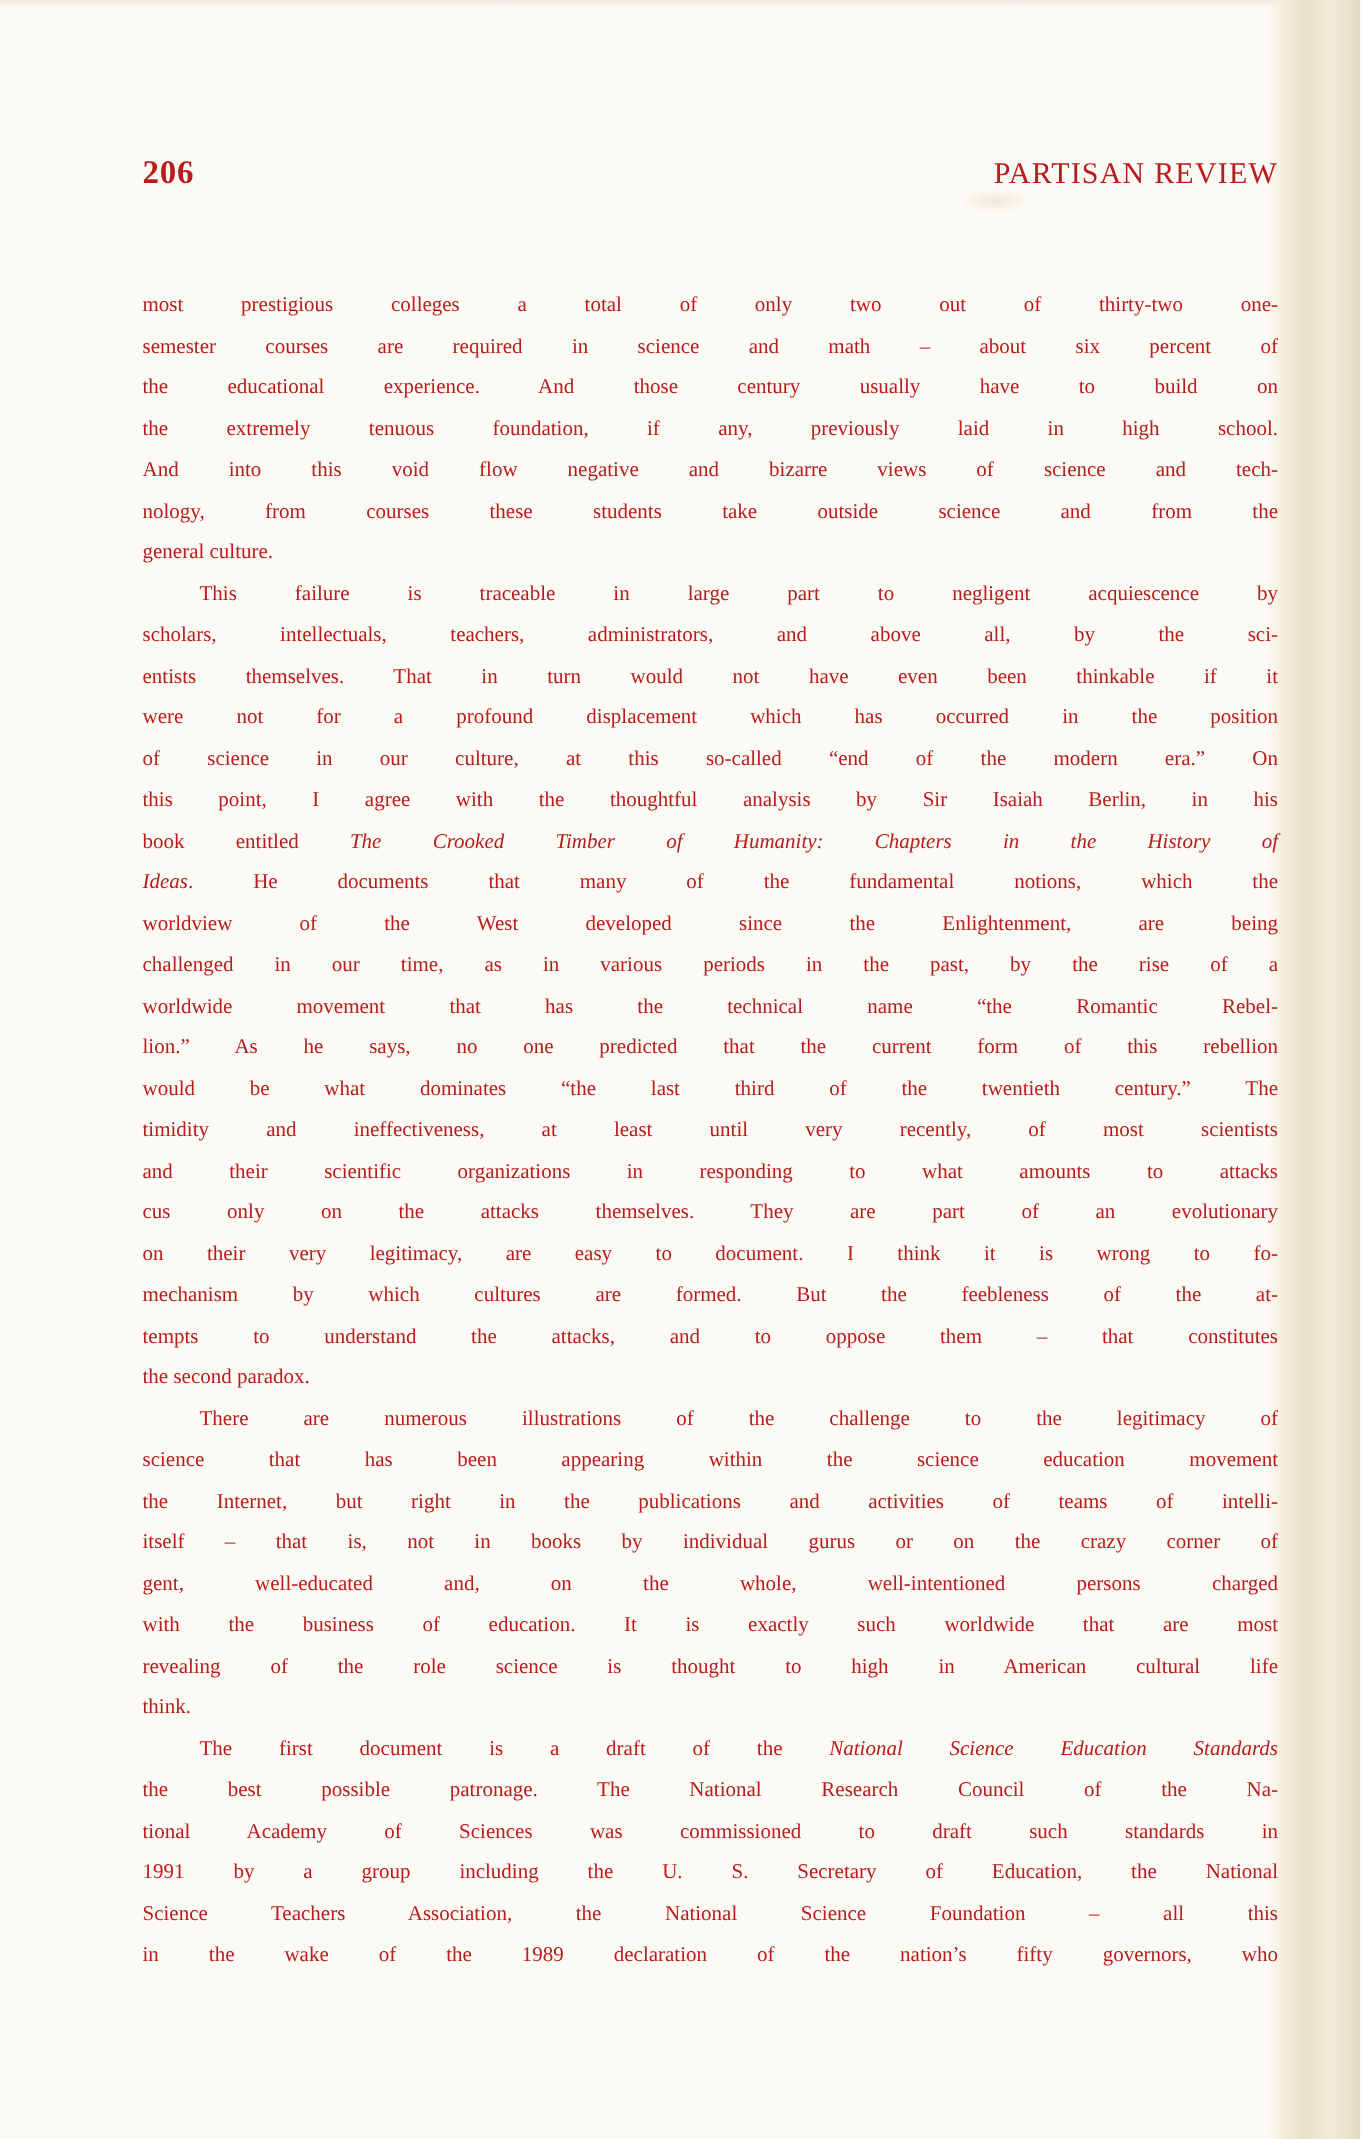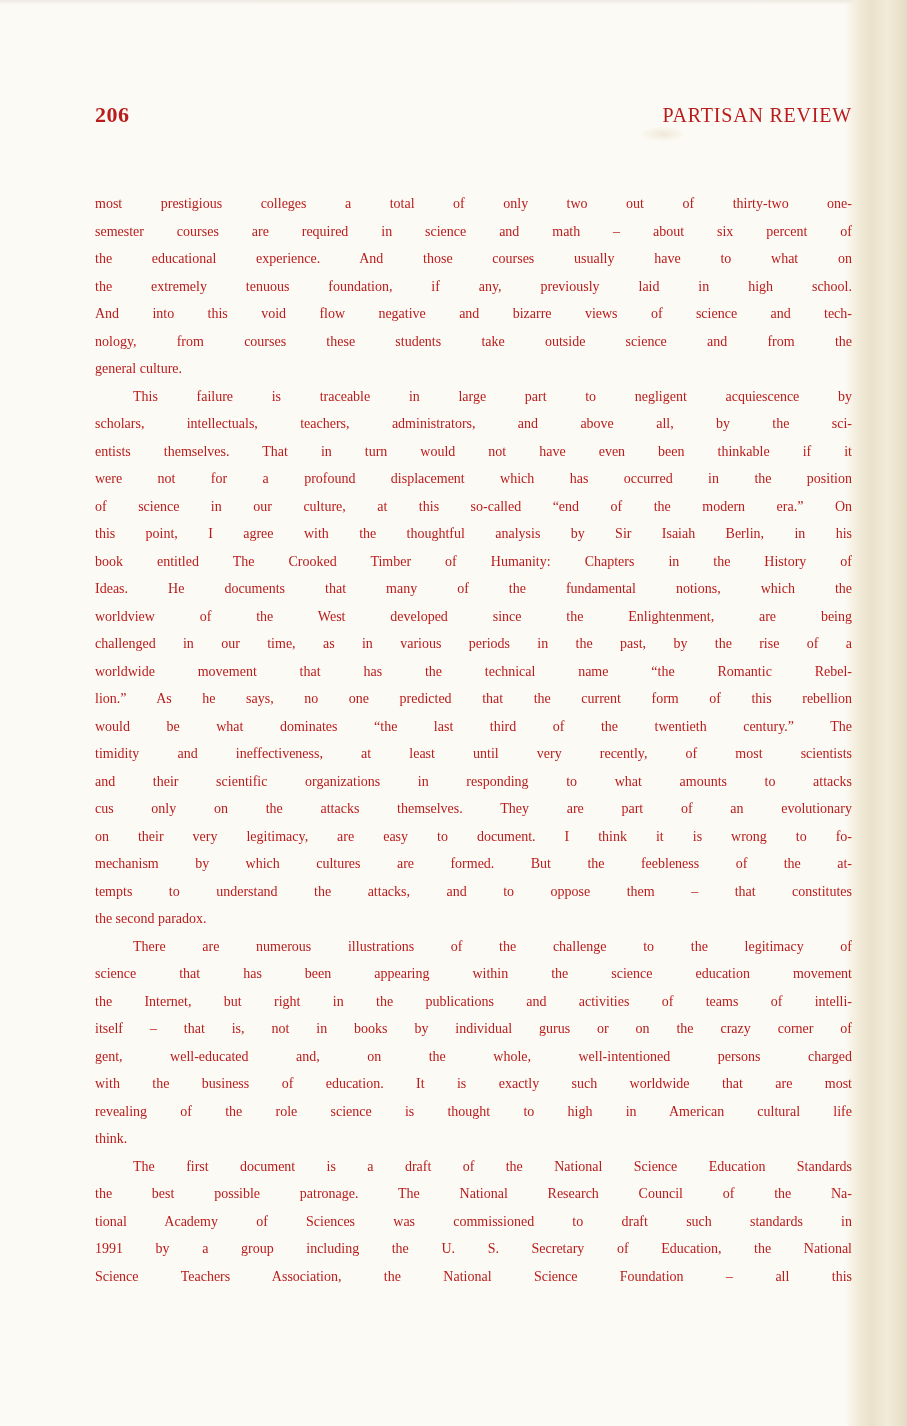--- a/index.html
+++ b/index.html
@@ -76,40 +76,41 @@
     text-align: justify;
     text-align-last: justify;
   }
   .line.end {
     text-align-last: left;
   }
   .line.indent {
     text-indent: 38px;
   }
   .it {
+    font-style: italic;
   }
 </style>
 </head>
 <body>
 
 <div class="paper">
   <div class="top-shade"></div>
   <div class="page-edge"></div>
   <div class="smudge"></div>
 
   <div class="content">
     <div class="page-header">
       <span class="page-number">206</span>
       <span class="journal-title">PARTISAN REVIEW</span>
     </div>
 
     <div class="page-body">
         <div class="line"><span>most prestigious colleges a total of only two out of thirty-two one-</span></div>
         <div class="line"><span>semester courses are required in science and math – about six percent of</span></div>
-        <div class="line"><span>the educational experience. And those courses usually have to what on</span></div>
+        <div class="line"><span>the educational experience. And those century usually have to build on</span></div>
         <div class="line"><span>the extremely tenuous foundation, if any, previously laid in high school.</span></div>
         <div class="line"><span>And into this void flow negative and bizarre views of science and tech-</span></div>
         <div class="line"><span>nology, from courses these students take outside science and from the</span></div>
         <div class="line end"><span>general culture.</span></div>
         <div class="line indent"><span>This failure is traceable in large part to negligent acquiescence by</span></div>
         <div class="line"><span>scholars, intellectuals, teachers, administrators, and above all, by the sci-</span></div>
         <div class="line"><span>entists themselves. That in turn would not have even been thinkable if it</span></div>
         <div class="line"><span>were not for a profound displacement which has occurred in the position</span></div>
         <div class="line"><span>of science in our culture, at this so-called “end of the modern era.” On</span></div>
         <div class="line"><span>this point, I agree with the thoughtful analysis by Sir Isaiah Berlin, in his</span></div>
@@ -133,15 +134,16 @@
         <div class="line"><span>itself – that is, not in books by individual gurus or on the crazy corner of</span></div>
         <div class="line"><span>gent, well-educated and, on the whole, well-intentioned persons charged</span></div>
         <div class="line"><span>with the business of education. It is exactly such worldwide that are most</span></div>
         <div class="line"><span>revealing of the role science is thought to high in American cultural life</span></div>
         <div class="line end"><span>think.</span></div>
         <div class="line indent"><span>The first document is a draft of the </span><span class="it">National Science Education Standards</span></div>
         <div class="line"><span>the best possible patronage. The National Research Council of the Na-</span></div>
         <div class="line"><span>tional Academy of Sciences was commissioned to draft such standards in</span></div>
         <div class="line"><span>1991 by a group including the U. S. Secretary of Education, the National</span></div>
         <div class="line"><span>Science Teachers Association, the National Science Foundation – all this</span></div>
+        <div class="line"><span>in the wake of the 1989 declaration of the nation’s fifty governors, who</span></div>
       </div>
   </div>
 </div>
 
 </body></html>

